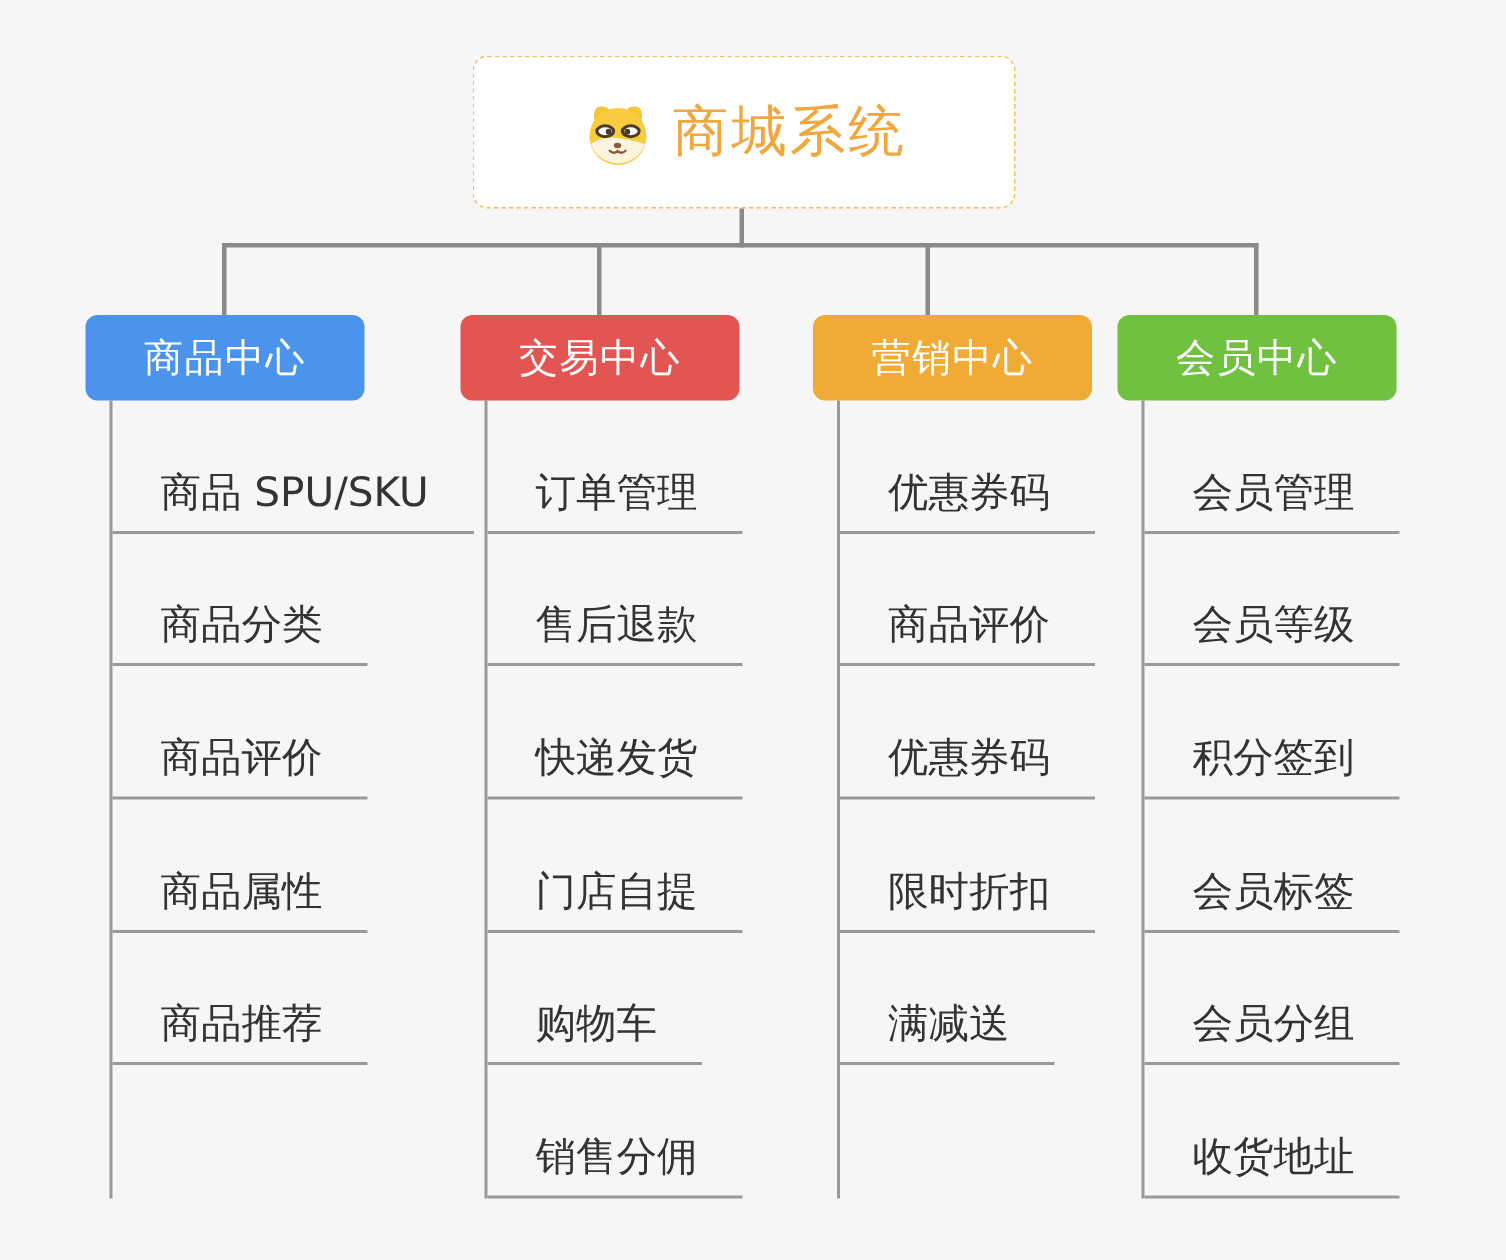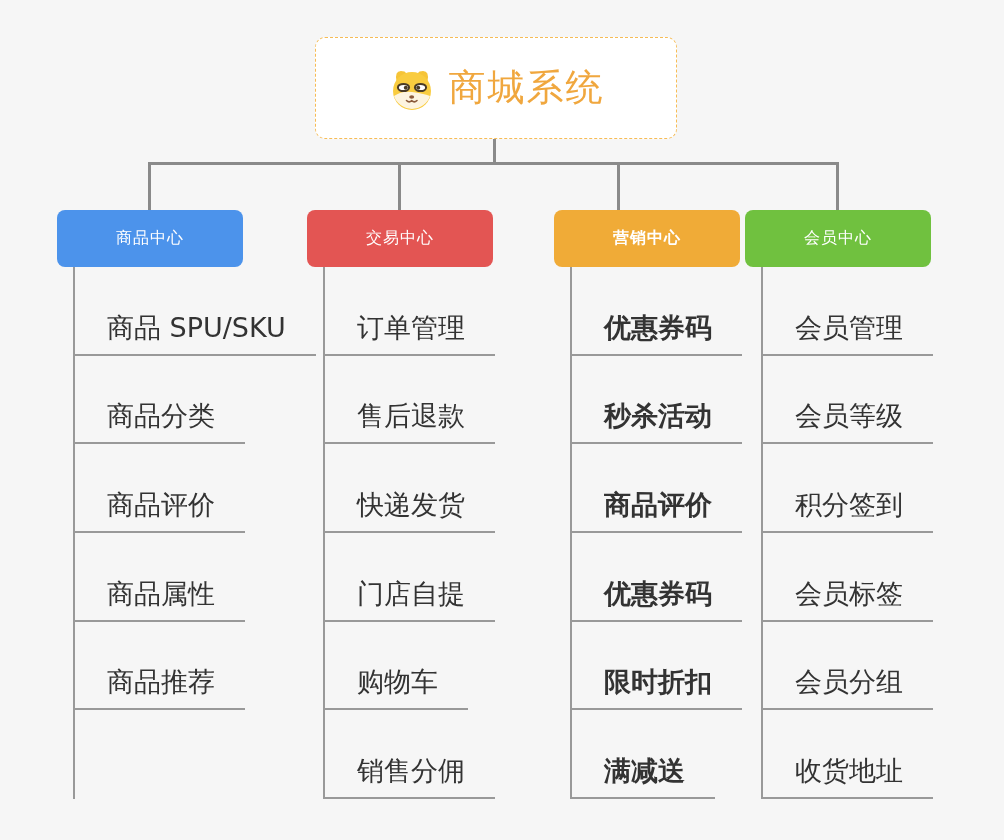--- a/index.html
+++ b/index.html
@@ -50,32 +50,32 @@
   .drop-3 { left: 836px;   top: 162px; width: 3px;  height: 48px; }
 
   
   .column {
     position: absolute;
     top: 210px;
     width: 245px;
   }
   .col-0 { left: 57px; }
   .col-1 { left: 307px; }
-  .col-2 { left: 554px; font-weight: bold; }
+  .col-2 { left: 542px; }
   .col-3 { left: 745px; }
 
   .branch-box {
     width: 186px;
     height: 57px;
     border-radius: 8px;
     display: flex;
     align-items: center;
     justify-content: center;
     color: #FFFFFF;
-    font-size: 16px;
+    font-size: 26px;
     letter-spacing: 1px;
     white-space: nowrap;
     cursor: default;
   }
 
   .leaves {
     margin-left: 16px;
     height: 532px;
     border-left: 2px solid var(--leaf-line, #999999);
     display: grid;
@@ -169,23 +169,20 @@
     </div>
   </div>
 
   <div class="column col-2">
     <div class="branch-box" style="background: rgb(240, 171, 55);">营销中心</div>
     <div class="leaves">
       <div class="leaf">
           <span class="leaf-label">优惠券码</span>
         </div>
       <div class="leaf">
-          <span class="leaf-label">秒杀活动</span>
-        </div>
-      <div class="leaf">
           <span class="leaf-label">商品评价</span>
         </div>
       <div class="leaf">
           <span class="leaf-label">优惠券码</span>
         </div>
       <div class="leaf">
           <span class="leaf-label">限时折扣</span>
         </div>
       <div class="leaf">
           <span class="leaf-label">满减送</span>

